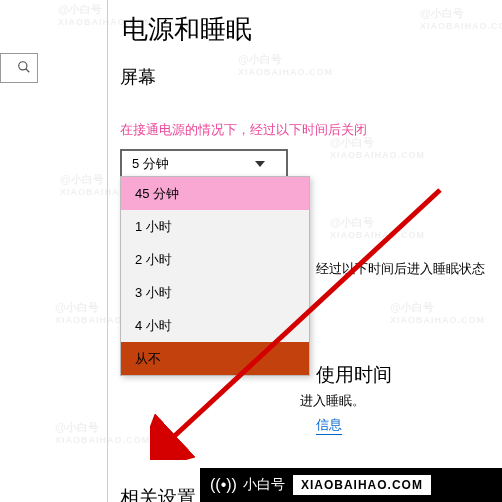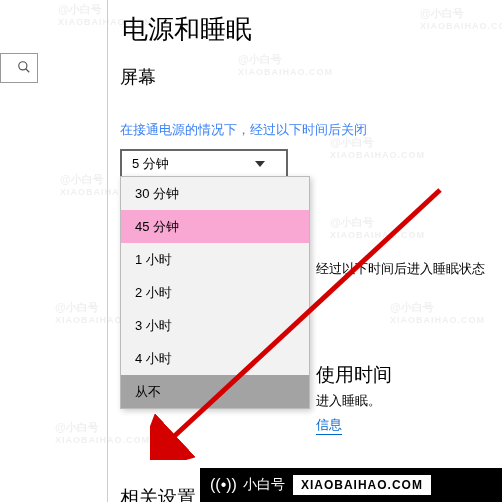--- a/index.html
+++ b/index.html
@@ -9,35 +9,35 @@
     font-weight:bold;pointer-events:none;user-select:none;white-space:nowrap}
   .watermark small{display:block;font-size:9px;letter-spacing:1px}
   .left-col{position:absolute;left:0;top:0;width:48px;height:502px}
   .search-box{position:absolute;left:0;top:53px;width:38px;height:30px;
     border:1px solid #999;background:#fff;display:flex;align-items:center;
     justify-content:flex-end;padding-right:6px;box-sizing:border-box}
   .vline{position:absolute;left:107px;top:0;width:1px;height:502px;background:#ccc}
   .main{position:absolute;left:120px;top:0;right:0}
   h1{font-size:26px;font-weight:400;margin:12px 0 18px 2px}
   h2{font-size:18px;font-weight:400;margin:0 0 32px 0}
-  .desc{font-size:13px;color:#3b82f6;margin:0 0 10px 0}
+  .desc{font-size:13px;color:#ec4899;margin:0 0 10px 0}
   .select-box{width:168px;height:30px;border:2px solid #666;display:flex;
     align-items:center;justify-content:space-between;padding:0 21px 0 10px;
     box-sizing:border-box;background:#fff;margin-bottom:22px}
   .chev{width:0;height:0;border-left:5px solid transparent;
     border-right:5px solid transparent;border-top:6px solid #333}
   .dropdown{position:absolute;left:120px;top:176px;width:188px;
     background:#f2f2f2;border:1px solid #bbb;box-shadow:2px 2px 6px rgba(0,0,0,.2);
     z-index:5}
   .dropdown .opt{height:33px;line-height:33px;padding-left:14px;color:#000}
   .dropdown .opt.sel{background:#f9a8d4;color:#000}
-  .dropdown .opt.hover{background:#a3a3a3}
+  .dropdown .opt.hover{background:#c2410c}
   .sleep-label{position:absolute;left:316px;top:260px;font-size:13px}
   .usage-title{position:absolute;left:316px;top:362px;font-size:19px}
-  .usage-text{position:absolute;left:316px;top:392px;font-size:13px}
+  .usage-text{position:absolute;left:300px;top:392px;font-size:13px}
   .info-link{position:absolute;left:316px;top:416px;font-size:13px;color:#0066cc;
     border-bottom:1px solid #0066cc}
   .related{position:absolute;left:120px;top:485px;font-size:19px}
   .arrow-svg{position:absolute;left:150px;top:180px;z-index:10;pointer-events:none}
   .bottom-banner{position:absolute;left:200px;bottom:0;right:0;height:34px;
     background:#000;color:#fff;display:flex;align-items:center;
     font-size:14px;z-index:20;padding-left:10px}
   .bottom-banner .wifi{font-size:16px;margin-right:6px}
   .bottom-banner .brand{font-family:Liberation Serif, serif}
   .bottom-banner .domain{background:#fff;color:#000;font-weight:bold;
@@ -74,21 +74,20 @@
   <h1>电源和睡眠</h1>
   <h2>屏幕</h2>
   <p class="desc">在接通电源的情况下，经过以下时间后关闭</p>
   <div class="select-box">
     <span>5 分钟</span>
     <span class="chev"></span>
   </div>
 </div>
 
 <div class="dropdown" id="dd">
-    <div class="opt">30 分钟</div>
     <div class="opt sel">45 分钟</div>
     <div class="opt">1 小时</div>
     <div class="opt">2 小时</div>
     <div class="opt">3 小时</div>
     <div class="opt">4 小时</div>
     <div class="opt hover">从不</div>
   </div>
 
 <div class="sleep-label">经过以下时间后进入睡眠状态</div>
 <div class="usage-title">使用时间</div>

